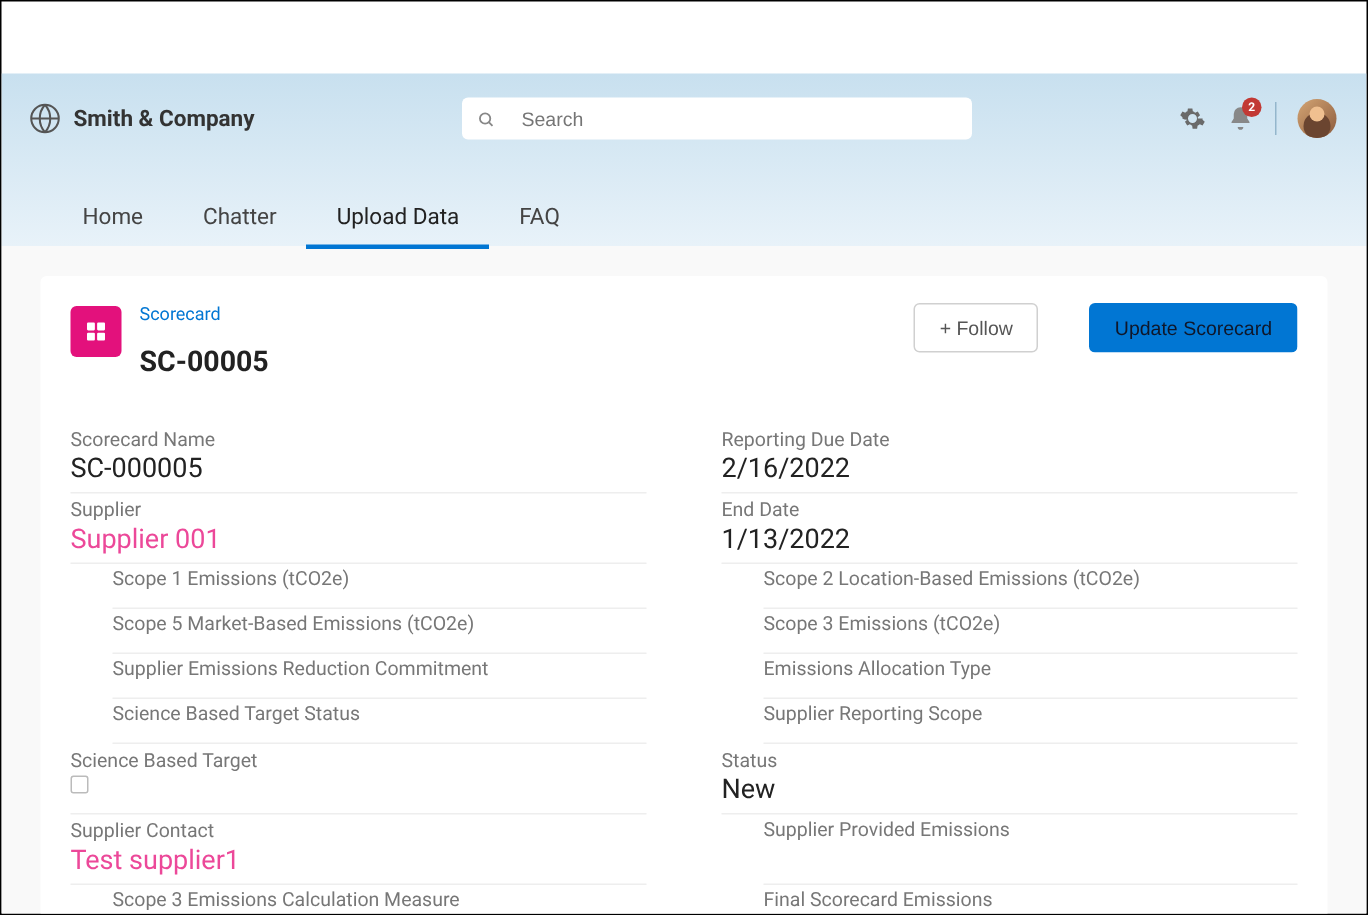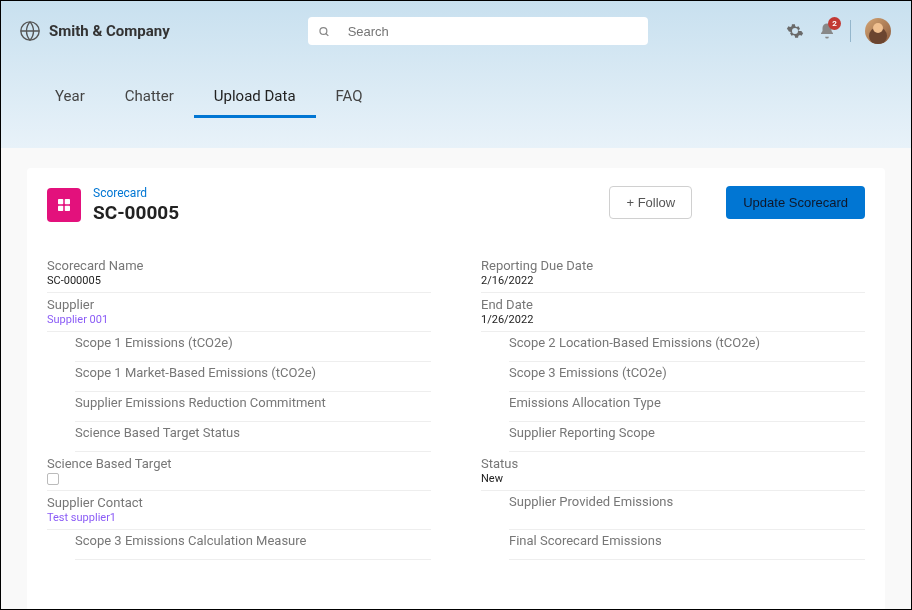--- a/index.html
+++ b/index.html
@@ -1,18 +1,18 @@
 <!DOCTYPE html>
 <html><head>
   <meta charset="utf-8">
   <style>
     * { margin: 0; padding: 0; box-sizing: border-box; }
     body { font-family: -apple-system, BlinkMacSystemFont, "Segoe UI", Roboto, Helvetica, Arial, sans-serif; background: #fff; width: 912px; height: 610px; overflow: hidden; border: 1px solid #000; }
     
-    .header { background: linear-gradient(to bottom, #c8e0ef, #e8f2f9); height: 147px; }
+    .header { background: linear-gradient(to bottom, #c8e0ef, #e8f2f9); height: 115px; margin-top: 48px; }
     
     .topbar { display: flex; align-items: center; padding: 12px 20px 0 18px; height: 48px; }
     .logo-area { display: flex; align-items: center; gap: 8px; }
     .brand { font-weight: 700; font-size: 15px; color: #333; }
     
     .search-wrap { flex: 1; display: flex; justify-content: center; }
     .search-box { background: #fff; border-radius: 4px; width: 340px; height: 28px; display: flex; align-items: center; padding: 0 10px; gap: 18px; }
     .search-input { border: none; outline: none; font-size: 13px; color: #666; width: 100%; }
     
     .topbar-right { display: flex; align-items: center; gap: 14px; }
@@ -26,33 +26,33 @@
     .nav-tab { padding: 8px 20px 10px; font-size: 15px; color: #444; cursor: pointer; }
     .nav-tab.active { border-bottom: 3px solid #0176d3; color: #222; }
     
     .content { padding: 20px 26px; background: #f9f9f9; height: calc(610px - 115px); }
     .card { background: #fff; border-radius: 4px; padding: 18px 20px 30px; height: 100%; }
     
     .card-header { display: flex; align-items: flex-start; justify-content: space-between; margin-bottom: 30px; }
     .title-group { display: flex; align-items: flex-start; gap: 12px; justify-content: center; }
     .title-icon { width: 34px; height: 34px; background: #e3117c; border-radius: 4px; display: flex; align-items: center; justify-content: center; margin-top: 2px; }
     .object-label { font-size: 12px; color: #0176d3; }
-    .record-title { font-size: 19px; font-weight: 700; color: #222; margin-top: 1px; }
+    .record-title { font-size: 19px; font-weight: 700; color: #222; margin-top: 13px; }
     
     .actions { display: flex; gap: 10px; }
     .btn { border-radius: 4px; font-size: 13px; padding: 8px 16px; cursor: pointer; border: 1px solid transparent; }
     .btn-outline { background: #fff; border-color: #d0d0d0; color: #555; }
     .btn-primary { background: #0176d3; color: #0f172a; margin-left: 24px; }
     
     .fields { display: grid; grid-template-columns: 1fr 1fr; column-gap: 50px; }
     .field { border-bottom: 1px solid #eee; padding: 4px 0 5px; min-height: 38px; position: relative; }
     .field.compact { min-height: 30px; padding: 3px 0 2px; margin-left: 28px; }
     .field-label { font-size: 13px; color: #777; }
-    .field-value { font-size: 11px; color: #222; margin-top: 1px; }
-    .field-value.link { color: #8b5cf6; }
+    .field-value { font-size: 18px; color: #222; margin-top: 1px; }
+    .field-value.link { color: #ec4899; }
     .checkbox-box { width: 12px; height: 12px; border: 1px solid #bbb; border-radius: 2px; margin-top: 2px; }
     
     .icon-svg { display: block; }
   </style>
 </head>
 <body>
 
 <div class="header">
   <div class="topbar">
     <div class="logo-area">
@@ -79,21 +79,21 @@
         <svg class="icon-svg" width="18" height="18" viewBox="0 0 24 24" fill="#888">
           <path d="M12 2a6 6 0 00-6 6v4l-2 3v1h16v-1l-2-3V8a6 6 0 00-6-6zm0 20a2.5 2.5 0 002.5-2.5h-5A2.5 2.5 0 0012 22z"></path>
         </svg>
         <span class="bell-badge">2</span>
       </div>
       <div class="divider-v"></div>
       <div class="avatar"></div>
     </div>
   </div>
   <div class="nav-tabs">
-    <div class="nav-tab">Year</div>
+    <div class="nav-tab">Home</div>
     <div class="nav-tab">Chatter</div>
     <div class="nav-tab active">Upload Data</div>
     <div class="nav-tab">FAQ</div>
   </div>
 </div>
 
 <div class="content">
   <div class="card">
     <div class="card-header">
       <div class="title-group">
@@ -124,32 +124,32 @@
       <div class="field">
         <div class="field-label">Reporting Due Date</div>
         <div class="field-value">2/16/2022</div>
       </div>
       <div class="field">
         <div class="field-label">Supplier</div>
         <div class="field-value link">Supplier 001</div>
       </div>
       <div class="field">
         <div class="field-label">End Date</div>
-        <div class="field-value">1/26/2022</div>
+        <div class="field-value">1/13/2022</div>
       </div>
       <div class="field compact">
         <div class="field-label">Scope 1 Emissions (tCO2e)</div>
         <div class="field-value"></div>
       </div>
       <div class="field compact">
         <div class="field-label">Scope 2 Location-Based Emissions (tCO2e)</div>
         <div class="field-value"></div>
       </div>
       <div class="field compact">
-        <div class="field-label">Scope 1 Market-Based Emissions (tCO2e)</div>
+        <div class="field-label">Scope 5 Market-Based Emissions (tCO2e)</div>
         <div class="field-value"></div>
       </div>
       <div class="field compact">
         <div class="field-label">Scope 3 Emissions (tCO2e)</div>
         <div class="field-value"></div>
       </div>
       <div class="field compact">
         <div class="field-label">Supplier Emissions Reduction Commitment</div>
         <div class="field-value"></div>
       </div>

